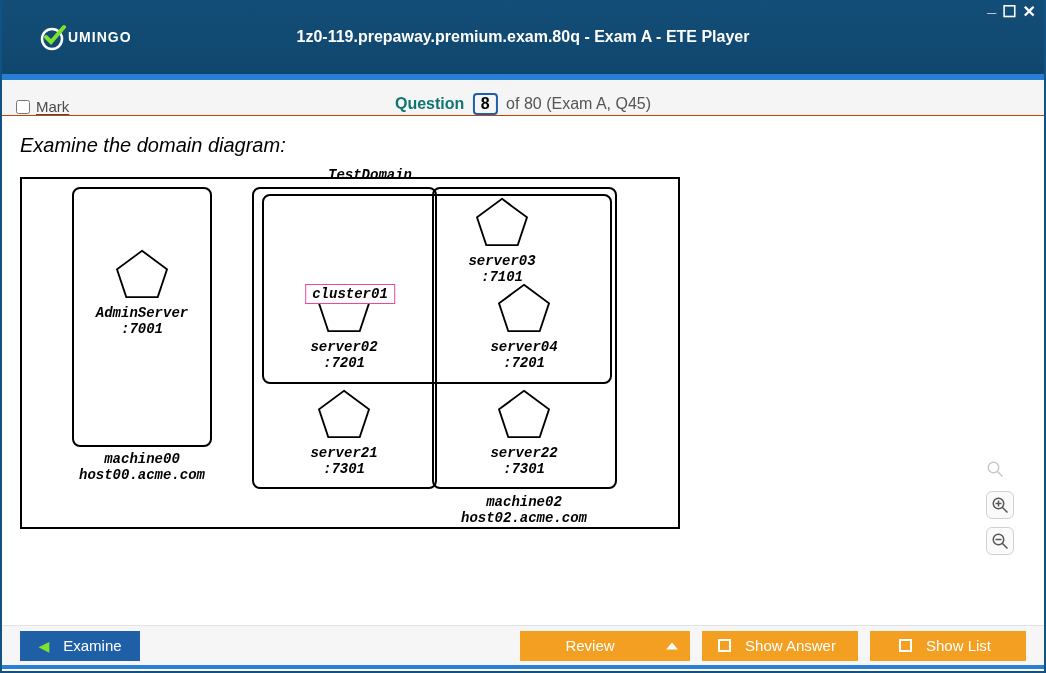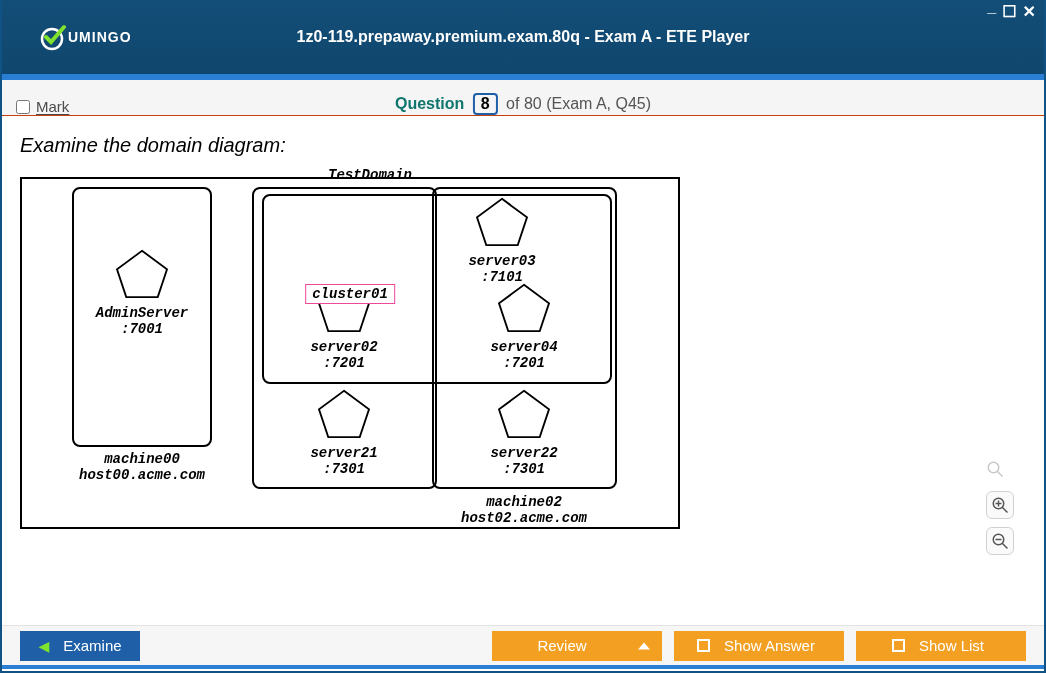--- a/index.html
+++ b/index.html
@@ -51,21 +51,21 @@
   
   .footer { position: absolute; left: 0; right: 0; bottom: 0; padding: 0 0 2px 0; }
   .row { height: 40px; display: flex; align-items: center; padding: 0 18px; gap: 12px; border-top: 1px solid #e2e2e2; background: #f6f6f6; }
   .row2 { justify-content: flex-end; border-top-color: #d9d9d9; }
   .btn { height: 30px; display: flex; align-items: center; justify-content: center; font-size: 15px; cursor: pointer; user-select: none; gap: 14px; }
   .nav { width: 120px; background: #1f5fa8; color: #fff; }
   .nav .chev { color: #7fe22c; font-size: 14px; }
   .spacer { flex: 1; }
   .review { width: 170px; background: #f3a022; color: #fff; position: relative; padding-right: 30px; }
   .review::after { content:""; position:absolute; right:12px; top:50%; transform:translateY(-50%); border-left:6px solid transparent; border-right:6px solid transparent; border-bottom:7px solid #fff; }
-  .orange { width: 170px; background: #f3a022; color: #fff; }
+  .orange { width: 156px; background: #f3a022; color: #fff; }
   .orange .sq, .orange input { appearance: none; width: 13px; height: 13px; border: 2px solid #fff; background: transparent; margin-left: -6px; }
   .dark { width: 170px; background: #58595b; color: #fff; }
   .blue-bottom { height: 4px; background: #2a7fd4; }
   svg.p * { stroke: #000; stroke-width: 2; fill: #fff; }
   .mag { width:18px; height:18px; }
 </style>
 </head>
 <body>
 
 <div class="window">

